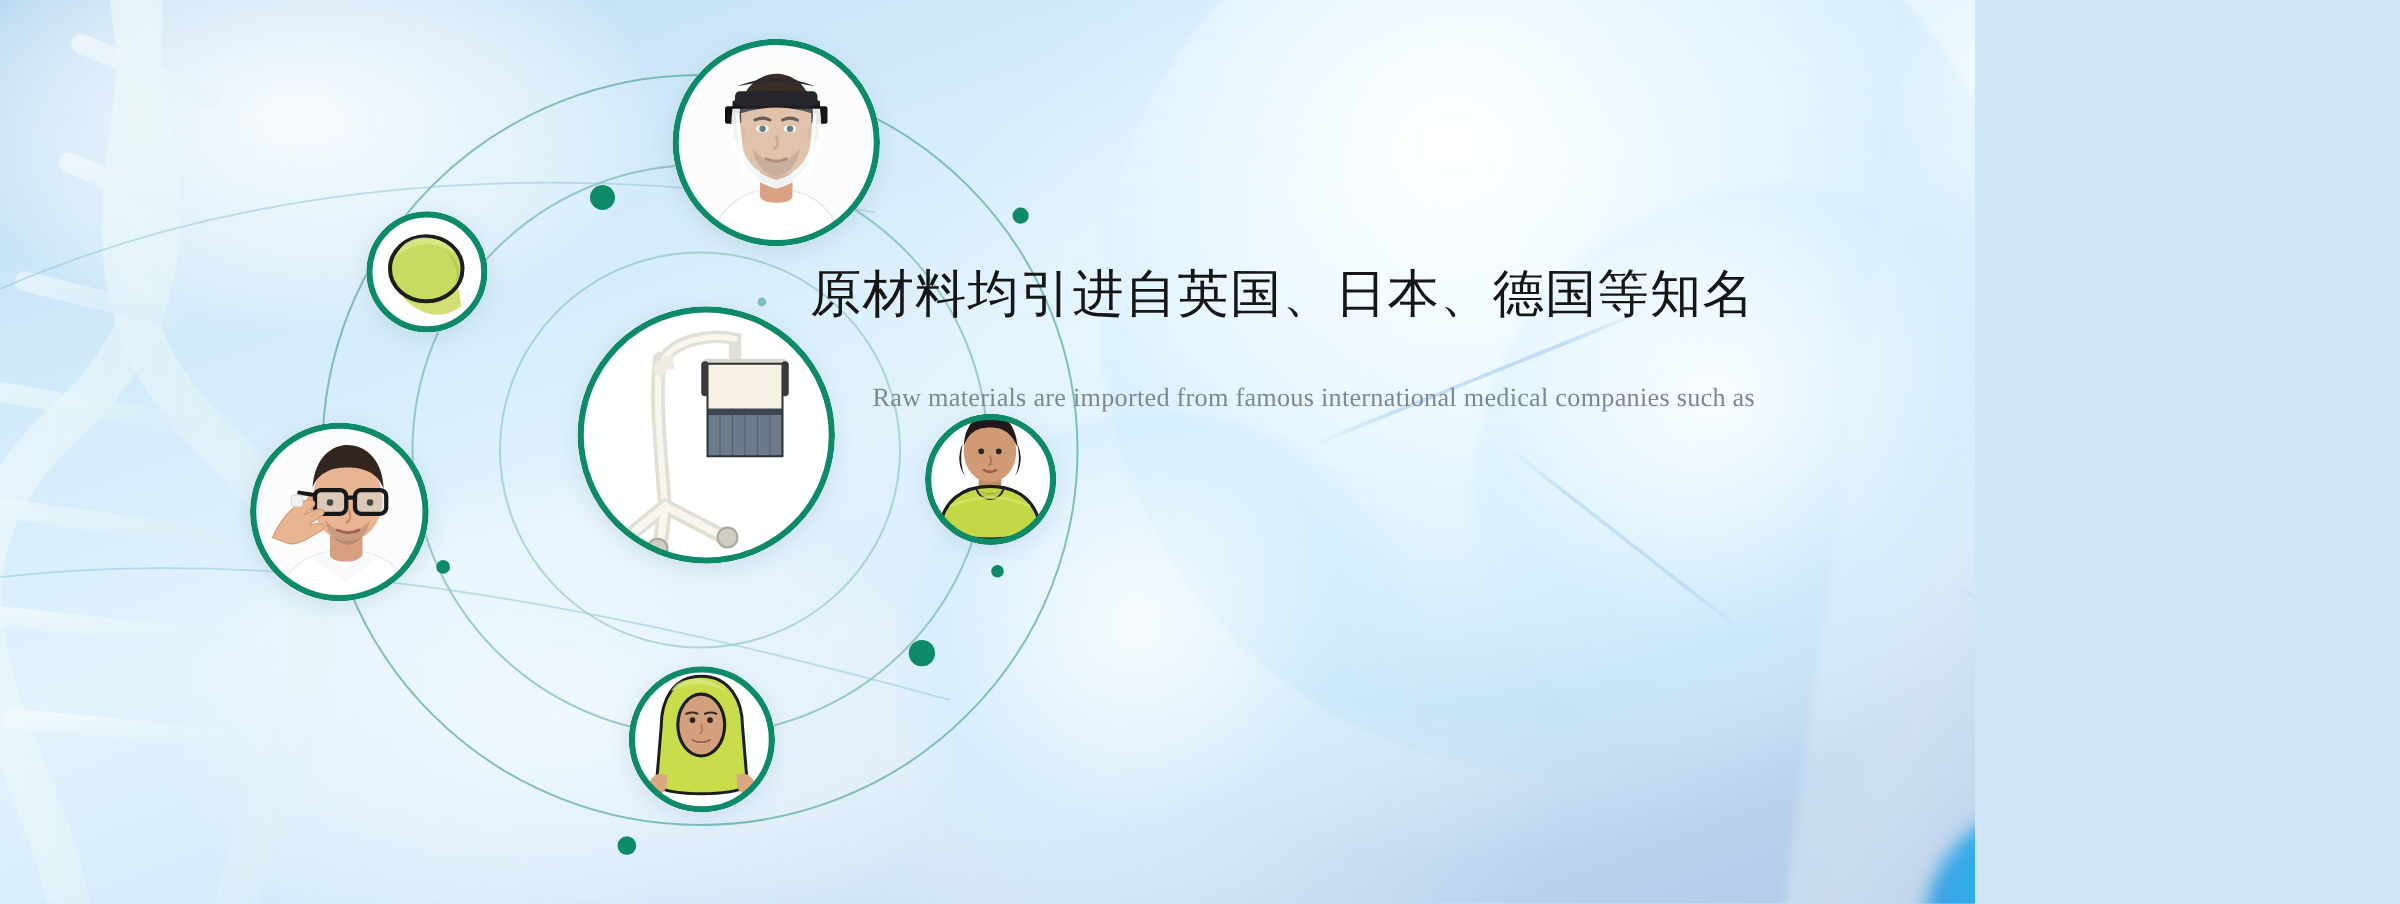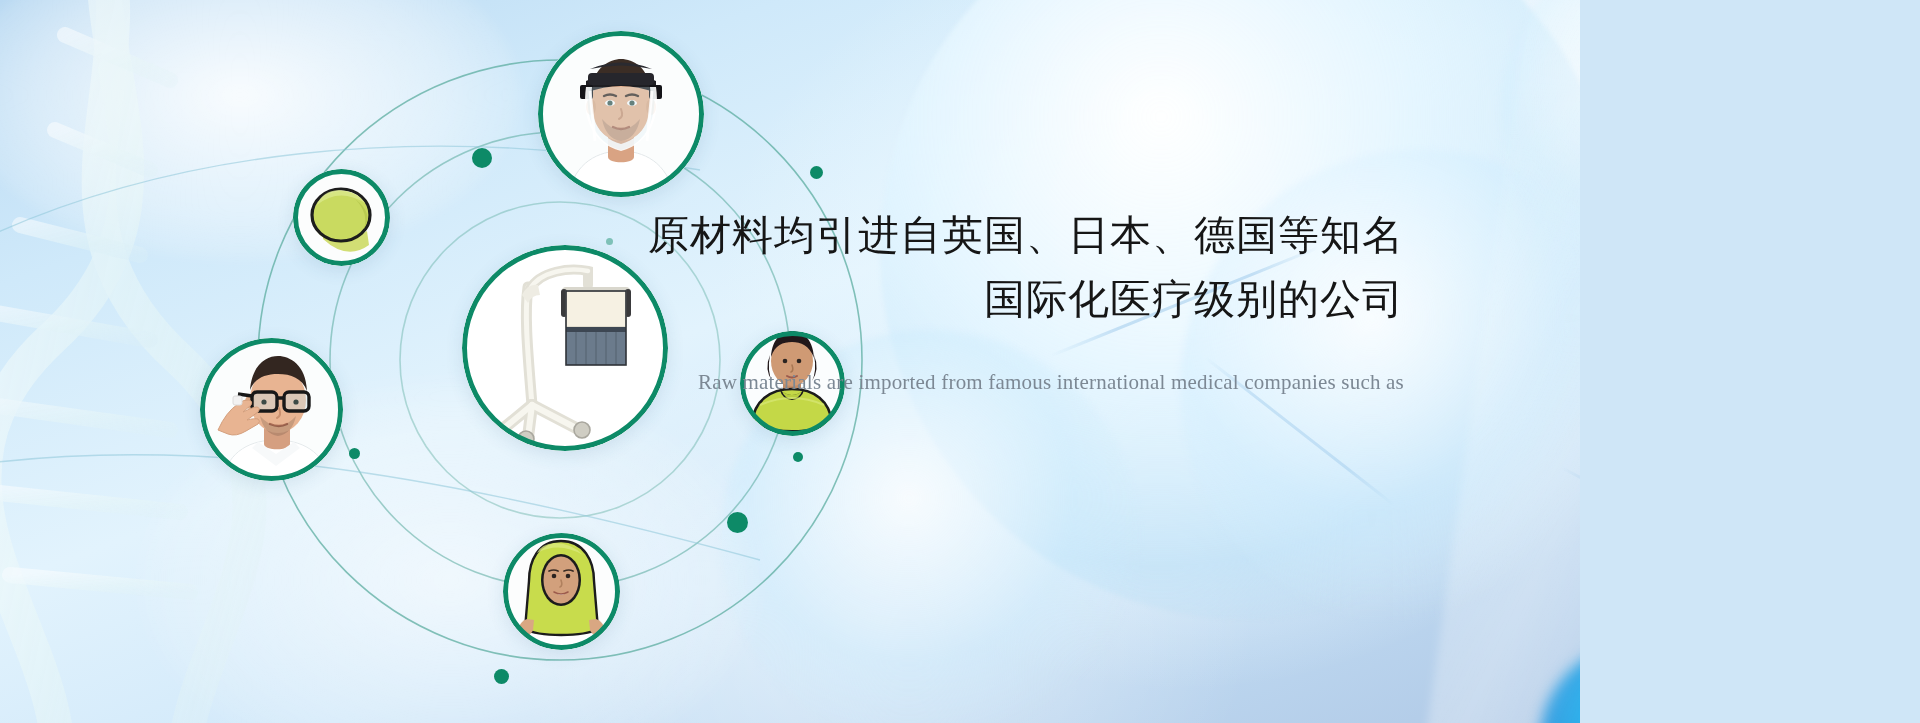--- a/index.html
+++ b/index.html
@@ -363,19 +363,18 @@
 
         <path d="M24,86 q-6,2 -8,8 q-1,6 5,8 q7,1 9,-5 l1,-10 Z" fill="#d9a782"></path>
         <path d="M93,86 q6,2 8,8 q1,6 -5,8 q-7,1 -9,-5 l-1,-10 Z" fill="#d9a782"></path>
       </svg>
     </div>
     <div class="ring" style="border-width:5px;"></div>
   </div>
 
   <div class="textblock">
     <div class="hl">原材料均引进自英国、日本、德国等知名</div>
-    <div class="hl hl2">国际化医疗级别的公司</div>
     <div class="sub">
       <div>Raw materials are imported from famous international medical companies such as</div>
     </div>
   </div>
 
 </div>
 
 </body></html>

